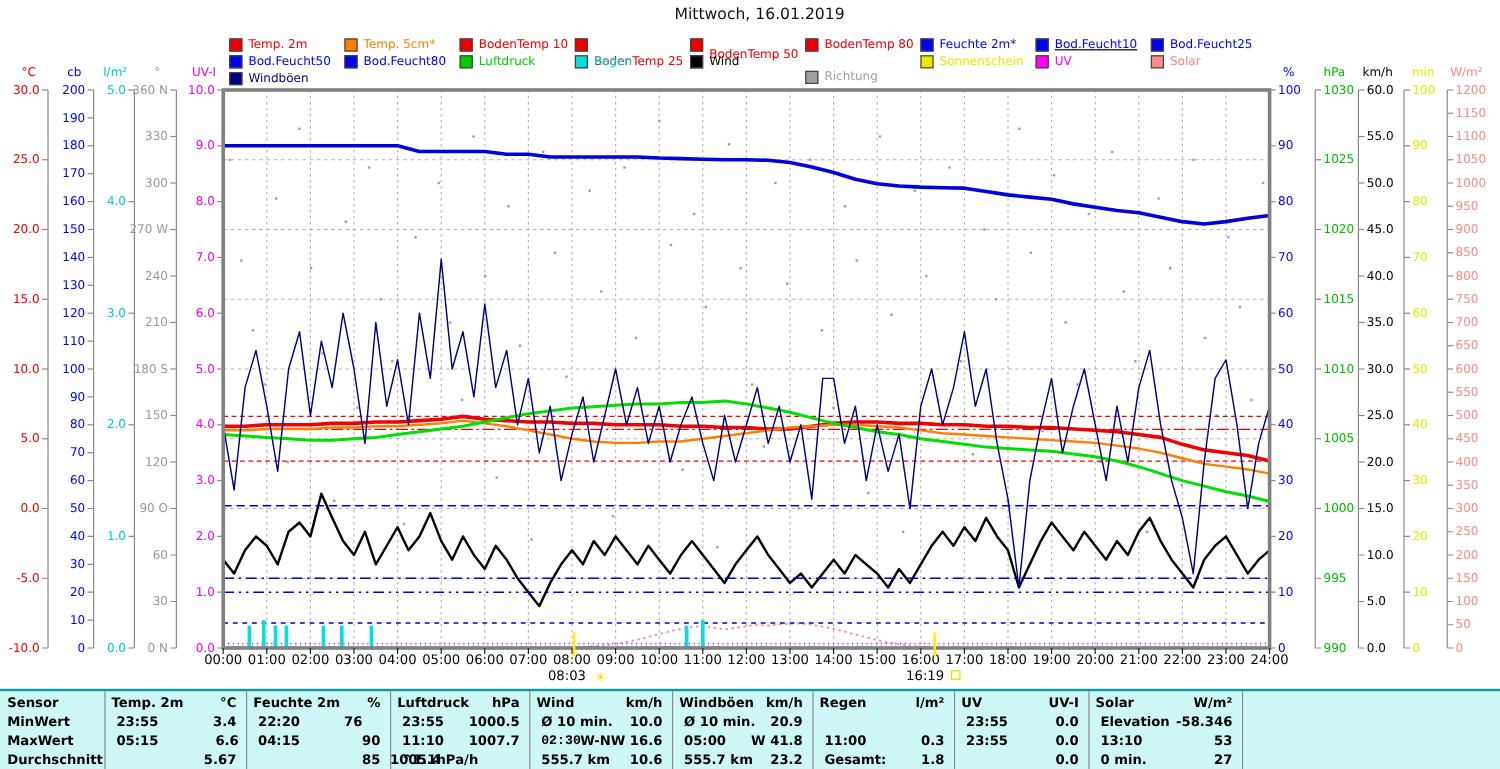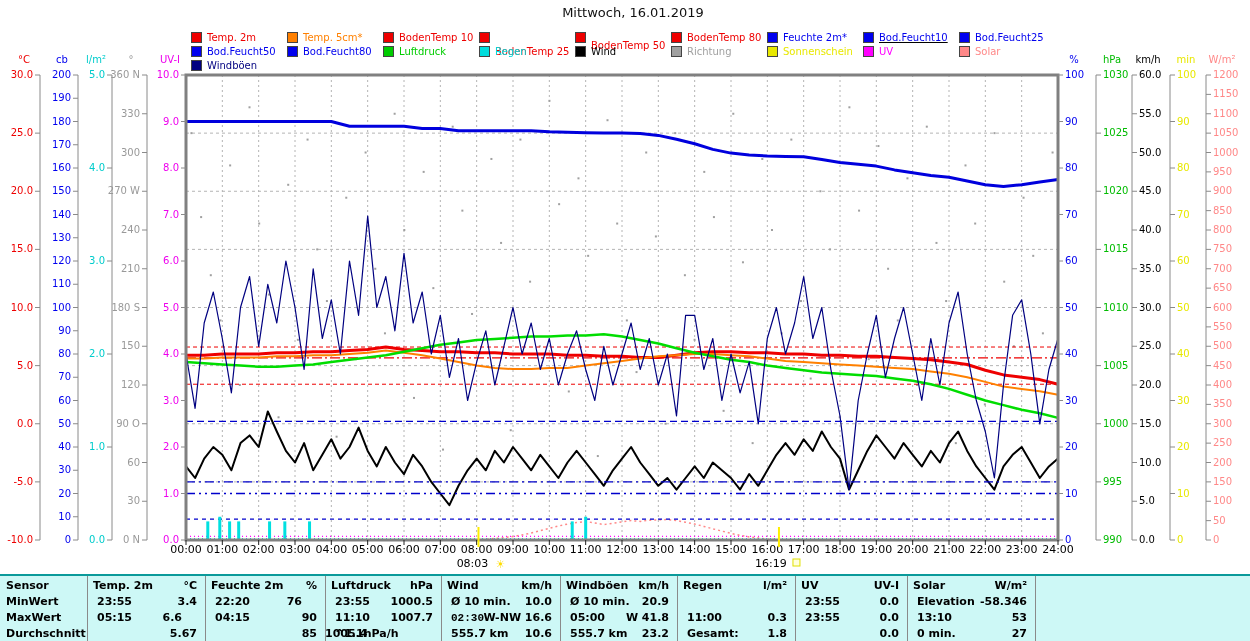--- a/index.html
+++ b/index.html
@@ -71,21 +71,21 @@
         <span style="color: rgb(0, 204, 0);">Luftdruck</span>
       </div>
       <div class="leg" style="left: 479px; top: 45px;">
         <span class="sw" style="background: rgb(0, 221, 221);"></span>
         <span style="color: rgb(0, 221, 221);">Regen</span>
       </div>
       <div class="leg" style="left: 575px; top: 45px;">
         <span class="sw" style="background: rgb(0, 0, 0);"></span>
         <span style="color: rgb(0, 0, 0);">Wind</span>
       </div>
-      <div class="leg" style="left: 671px; top: 45px; text-align: right;">
+      <div class="leg" style="left: 671px; top: 58px; text-align: right;">
         <span class="sw" style="background: rgb(160, 160, 160);"></span>
         <span style="color: rgb(160, 160, 160);">Richtung</span>
       </div>
       <div class="leg" style="left: 767px; top: 45px;">
         <span class="sw" style="background: rgb(232, 232, 0);"></span>
         <span style="color: rgb(232, 232, 0);">Sonnenschein</span>
       </div>
       <div class="leg" style="left: 863px; top: 45px;">
         <span class="sw" style="background: rgb(255, 0, 255);"></span>
         <span style="color: rgb(255, 0, 255);">UV</span>
@@ -605,21 +605,21 @@
       <div class="vline" style="left: 1035px;"></div>
       <div class="cell" style="top: 3px; left: 6px;">Sensor</div>
       <div class="cell" style="top: 19px; left: 6px;">MinWert</div>
       <div class="cell" style="top: 35px; left: 6px;">MaxWert</div>
       <div class="cell" style="top: 51px; left: 6px;">Durchschnitt</div>
       <div class="cell" style="top: 3px; left: 93px;">Temp. 2m</div>
       <div class="cell" style="top: 3px; left: 87px; width: 110px; text-align: right;">°C</div>
       <div class="cell" style="top: 19px; left: 97px;">23:55</div>
       <div class="cell" style="top: 19px; left: 87px; width: 110px; text-align: right;">3.4</div>
       <div class="cell" style="top: 35px; left: 97px;">05:15</div>
-      <div class="cell" style="top: 35px; left: 72px; width: 110px; text-align: right;">6.6</div>
+      <div class="cell" style="top: 35px; left: 89px; width: 110px; text-align: right;">6.6</div>
       <div class="cell" style="top: 51px; left: 87px; width: 110px; text-align: right;">5.67</div>
       <div class="cell" style="top: 3px; left: 211px;">Feuchte 2m</div>
       <div class="cell" style="top: 3px; left: 205px; width: 112px; text-align: right;">%</div>
       <div class="cell" style="top: 19px; left: 215px;">22:20</div>
       <div class="cell" style="top: 19px; left: 190px; width: 112px; text-align: right;">76</div>
       <div class="cell" style="top: 35px; left: 215px;">04:15</div>
       <div class="cell" style="top: 35px; left: 205px; width: 112px; text-align: right;">90</div>
       <div class="cell" style="top: 51px; left: 205px; width: 112px; text-align: right;">85</div>
       <div class="cell" style="top: 3px; left: 331px;">Luftdruck</div>
       <div class="cell" style="top: 3px; left: 325px; width: 108px; text-align: right;">hPa</div>

